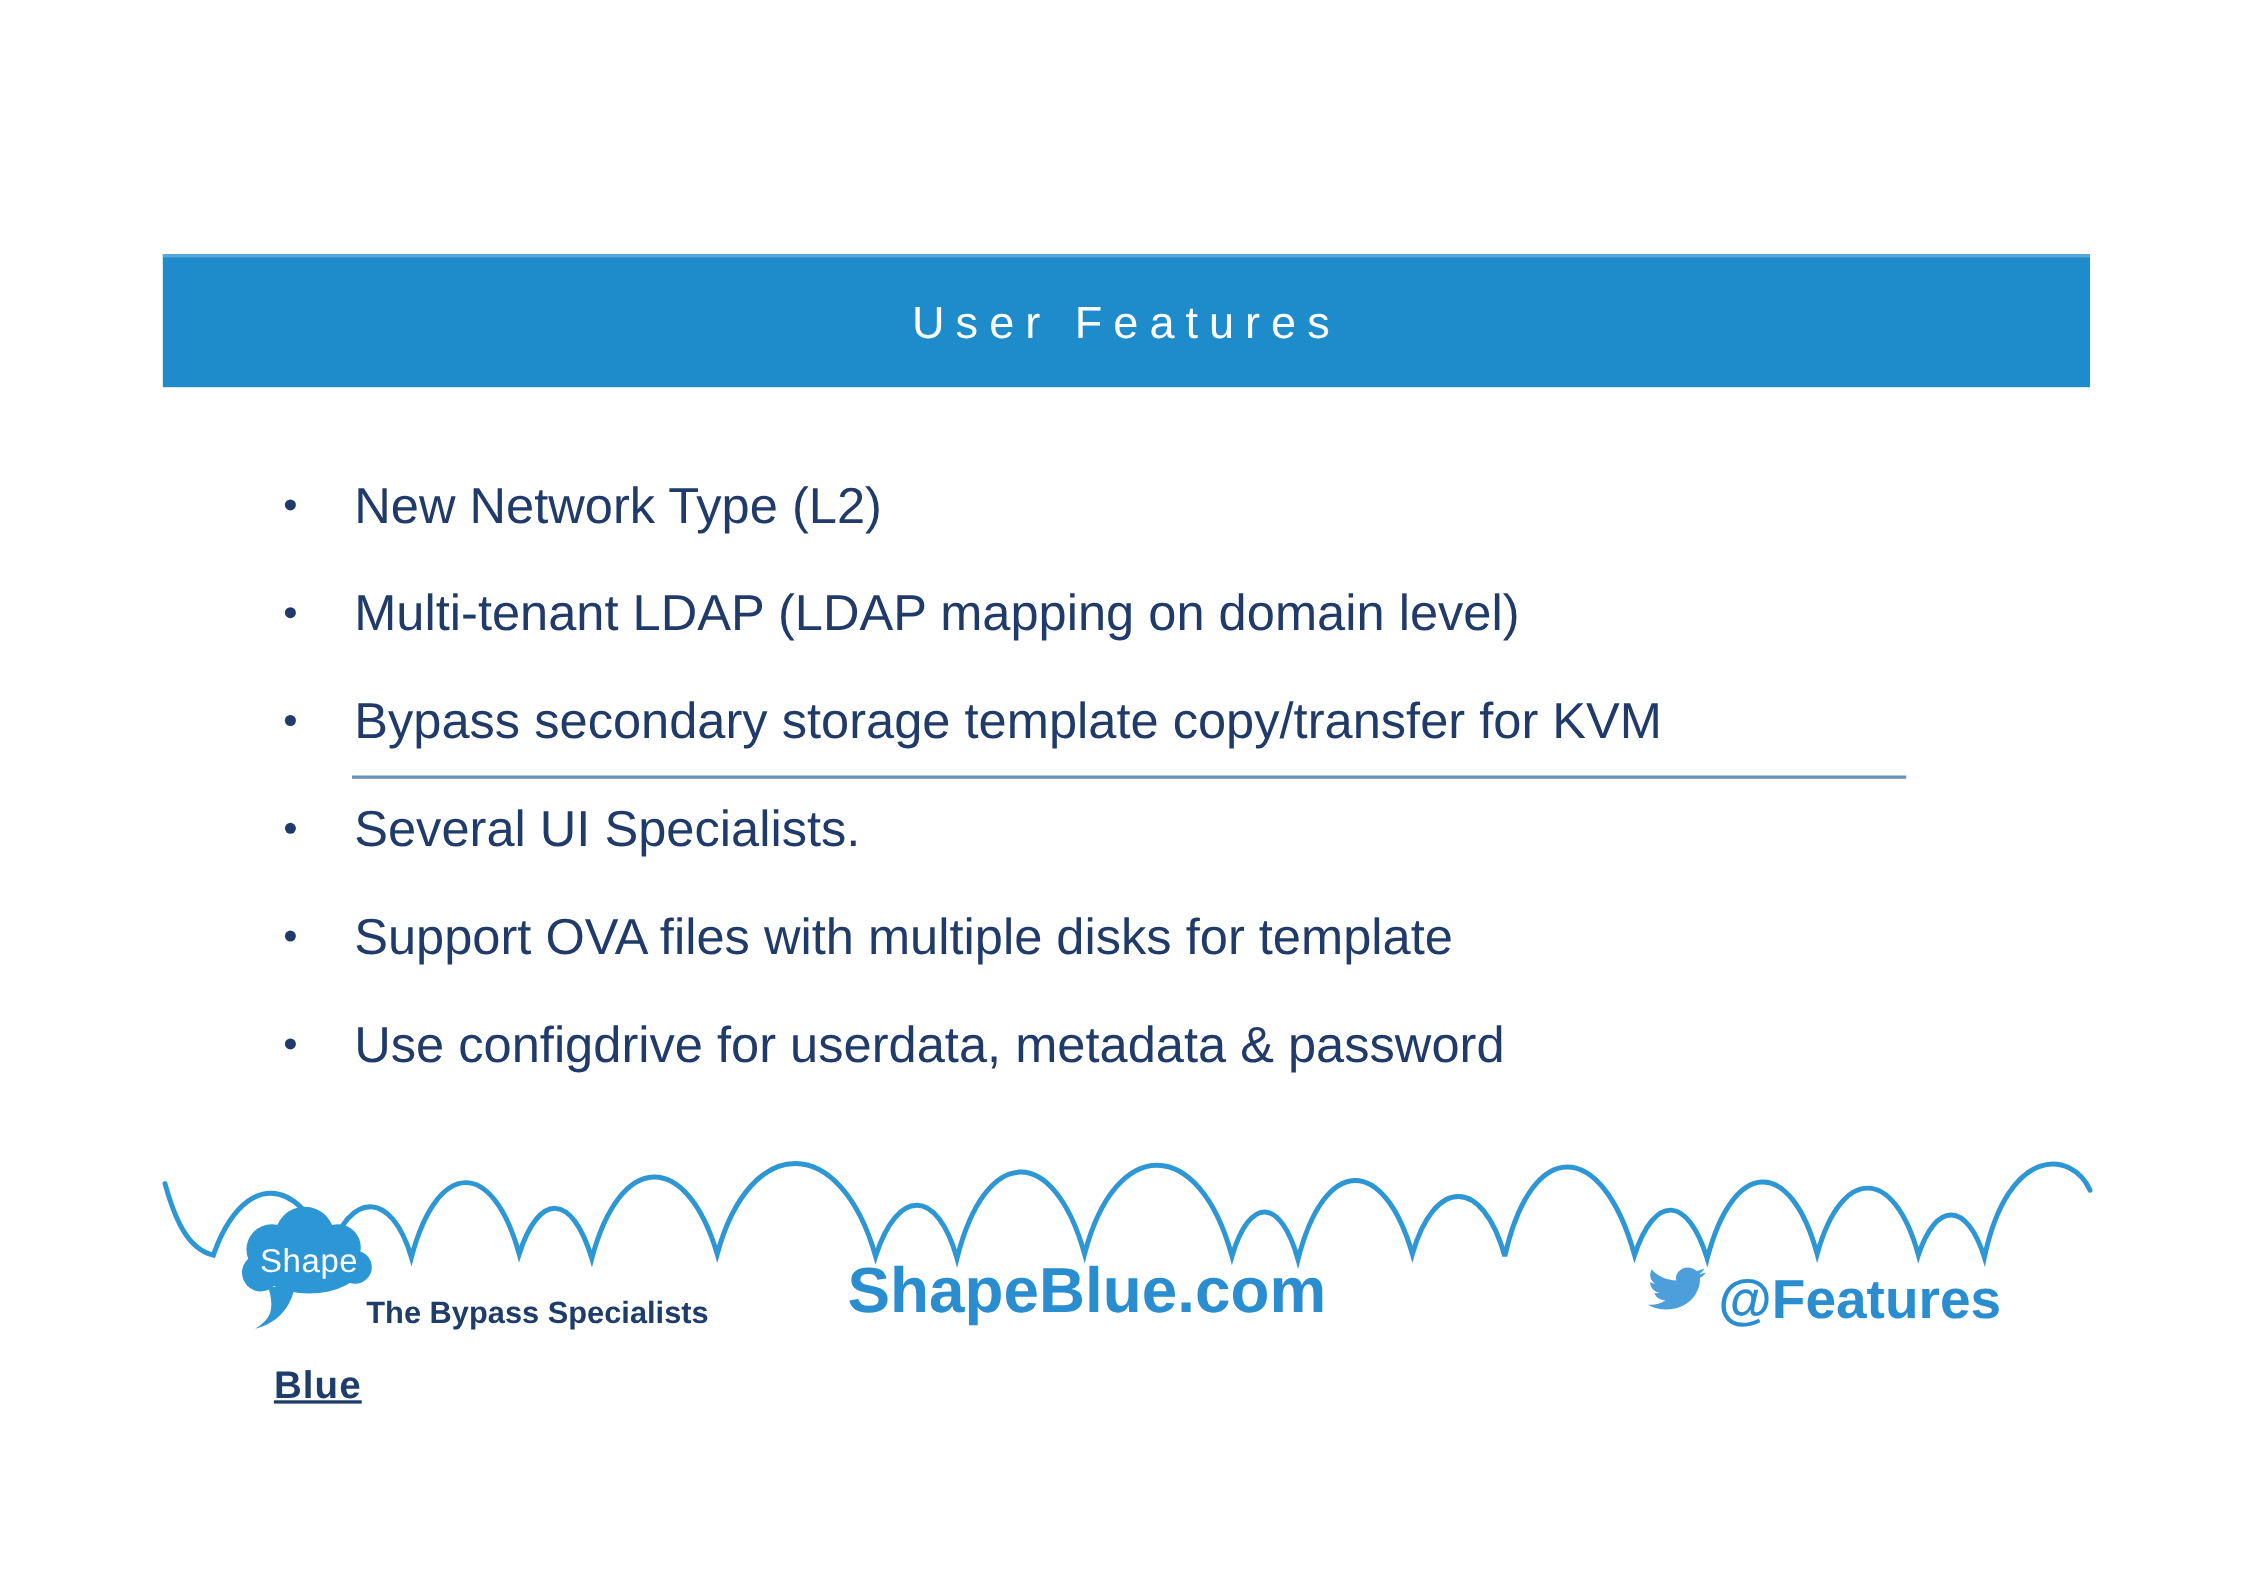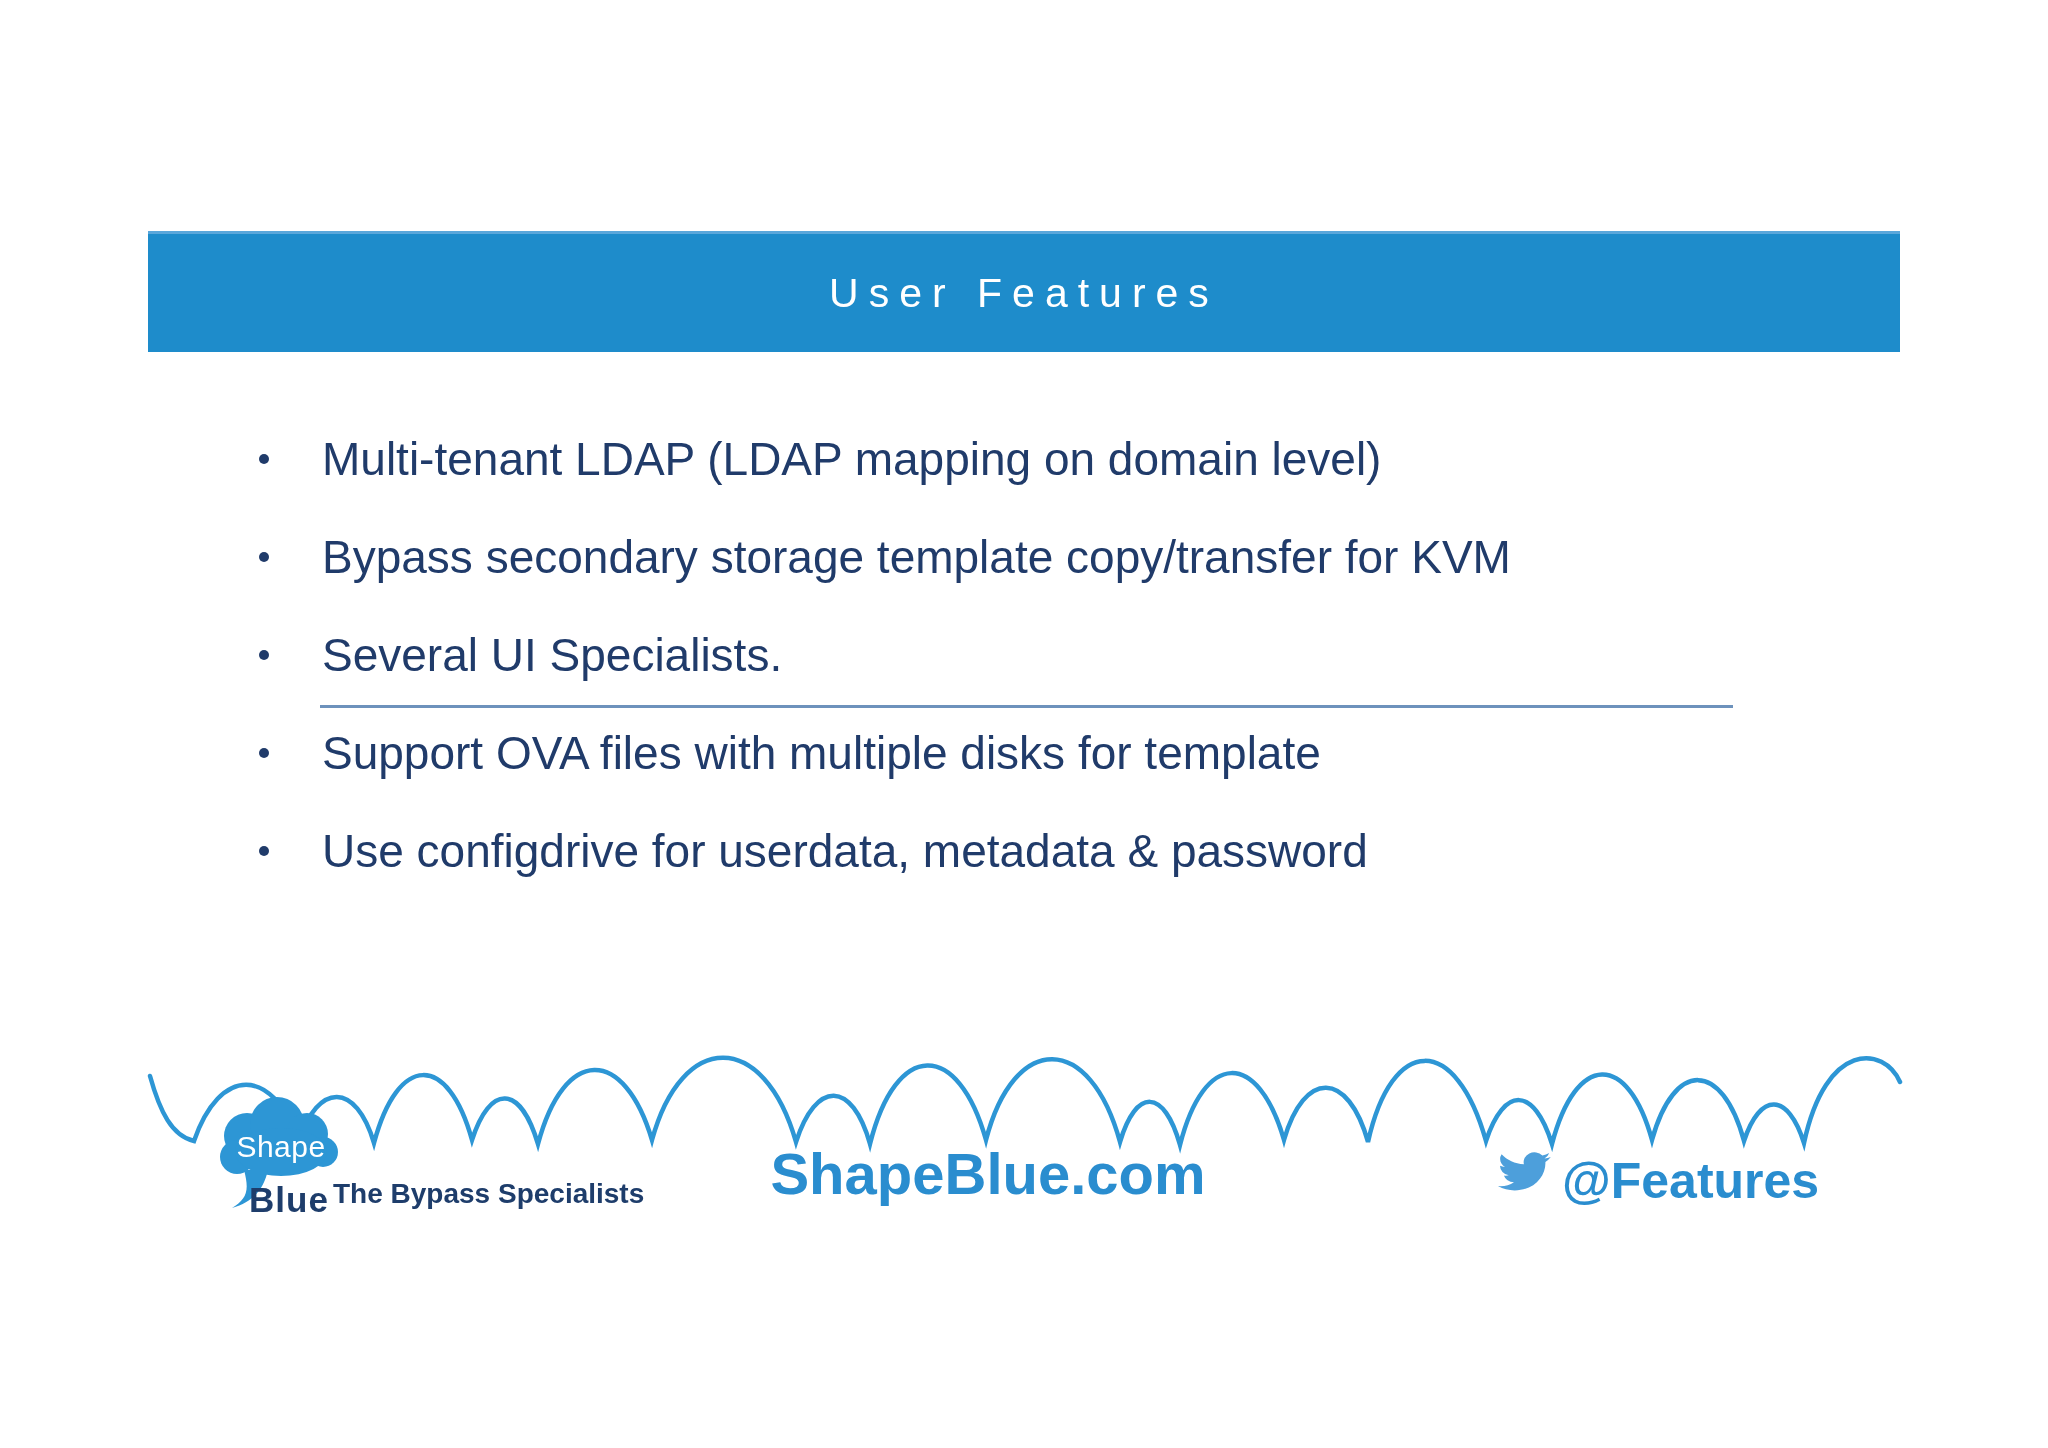--- a/index.html
+++ b/index.html
@@ -70,23 +70,24 @@
   
   .deco-layer{position:absolute;left:0;top:0;width:2048px;height:1448px;pointer-events:none;}
 
   .logo-shape-label{
     position:absolute;left:232px;top:1130px;width:98px;
     text-align:center;
     color:#ffffff;font-weight:normal;font-size:30px;
     letter-spacing:0.5px;
   }
   .logo-blue-label{
-    position:absolute;left:249px;top:1180px;
+    position:absolute;left:249px;top:1240px;
     color:var(--footer-navy);font-weight:bold;font-size:35px;
     letter-spacing:1px;
+    text-decoration:underline;
   }
   .tagline{
     position:absolute;left:333px;top:1178px;
     color:var(--footer-navy);font-weight:bold;font-size:28px;
   }
   .website-link{
     position:absolute;left:768px;top:1140px;width:440px;
     text-align:center;
     color:var(--link-blue);font-weight:bold;font-size:58px;
     white-space:nowrap;
@@ -100,20 +101,24 @@
 </head>
 <body>
 
 <div class="stage">
 
   <div class="title-bar">
     <h1>User Features</h1>
   </div>
 
   <ul class="feature-list">
+    <li class="feature-row">
+      <span class="bullet-dot"></span>
+      <span class="bullet-text">New Network Type (L2)</span>
+    </li>
 
     <li class="feature-row">
       <span class="bullet-dot"></span>
       <span class="bullet-text">Multi-tenant LDAP (LDAP mapping on domain level)</span>
     </li>
 
     <li class="feature-row">
       <span class="bullet-dot"></span>
       <span class="bullet-text">Bypass secondary storage template copy/transfer for KVM</span>
     </li>

